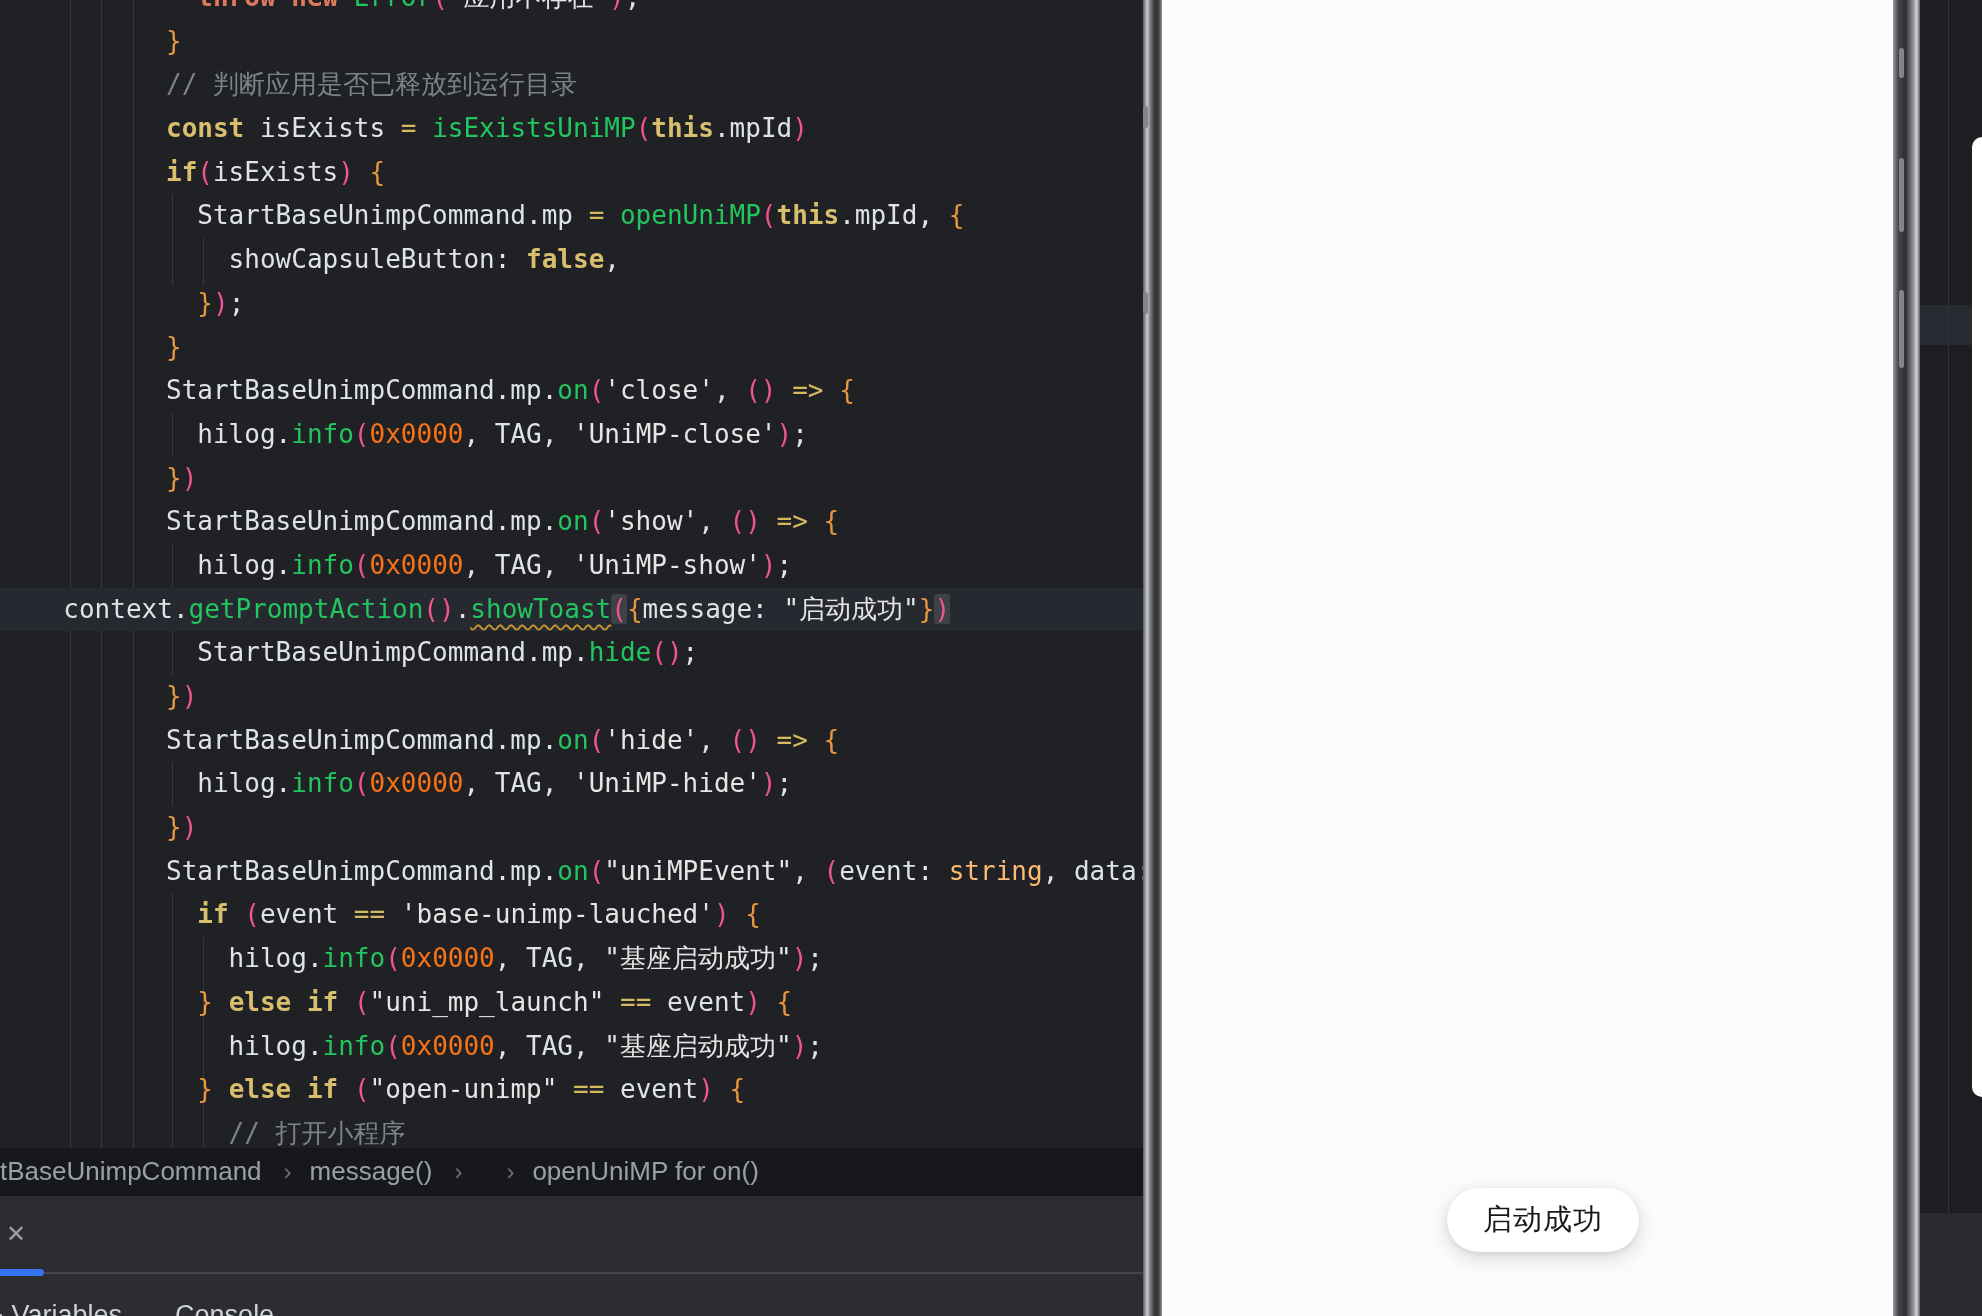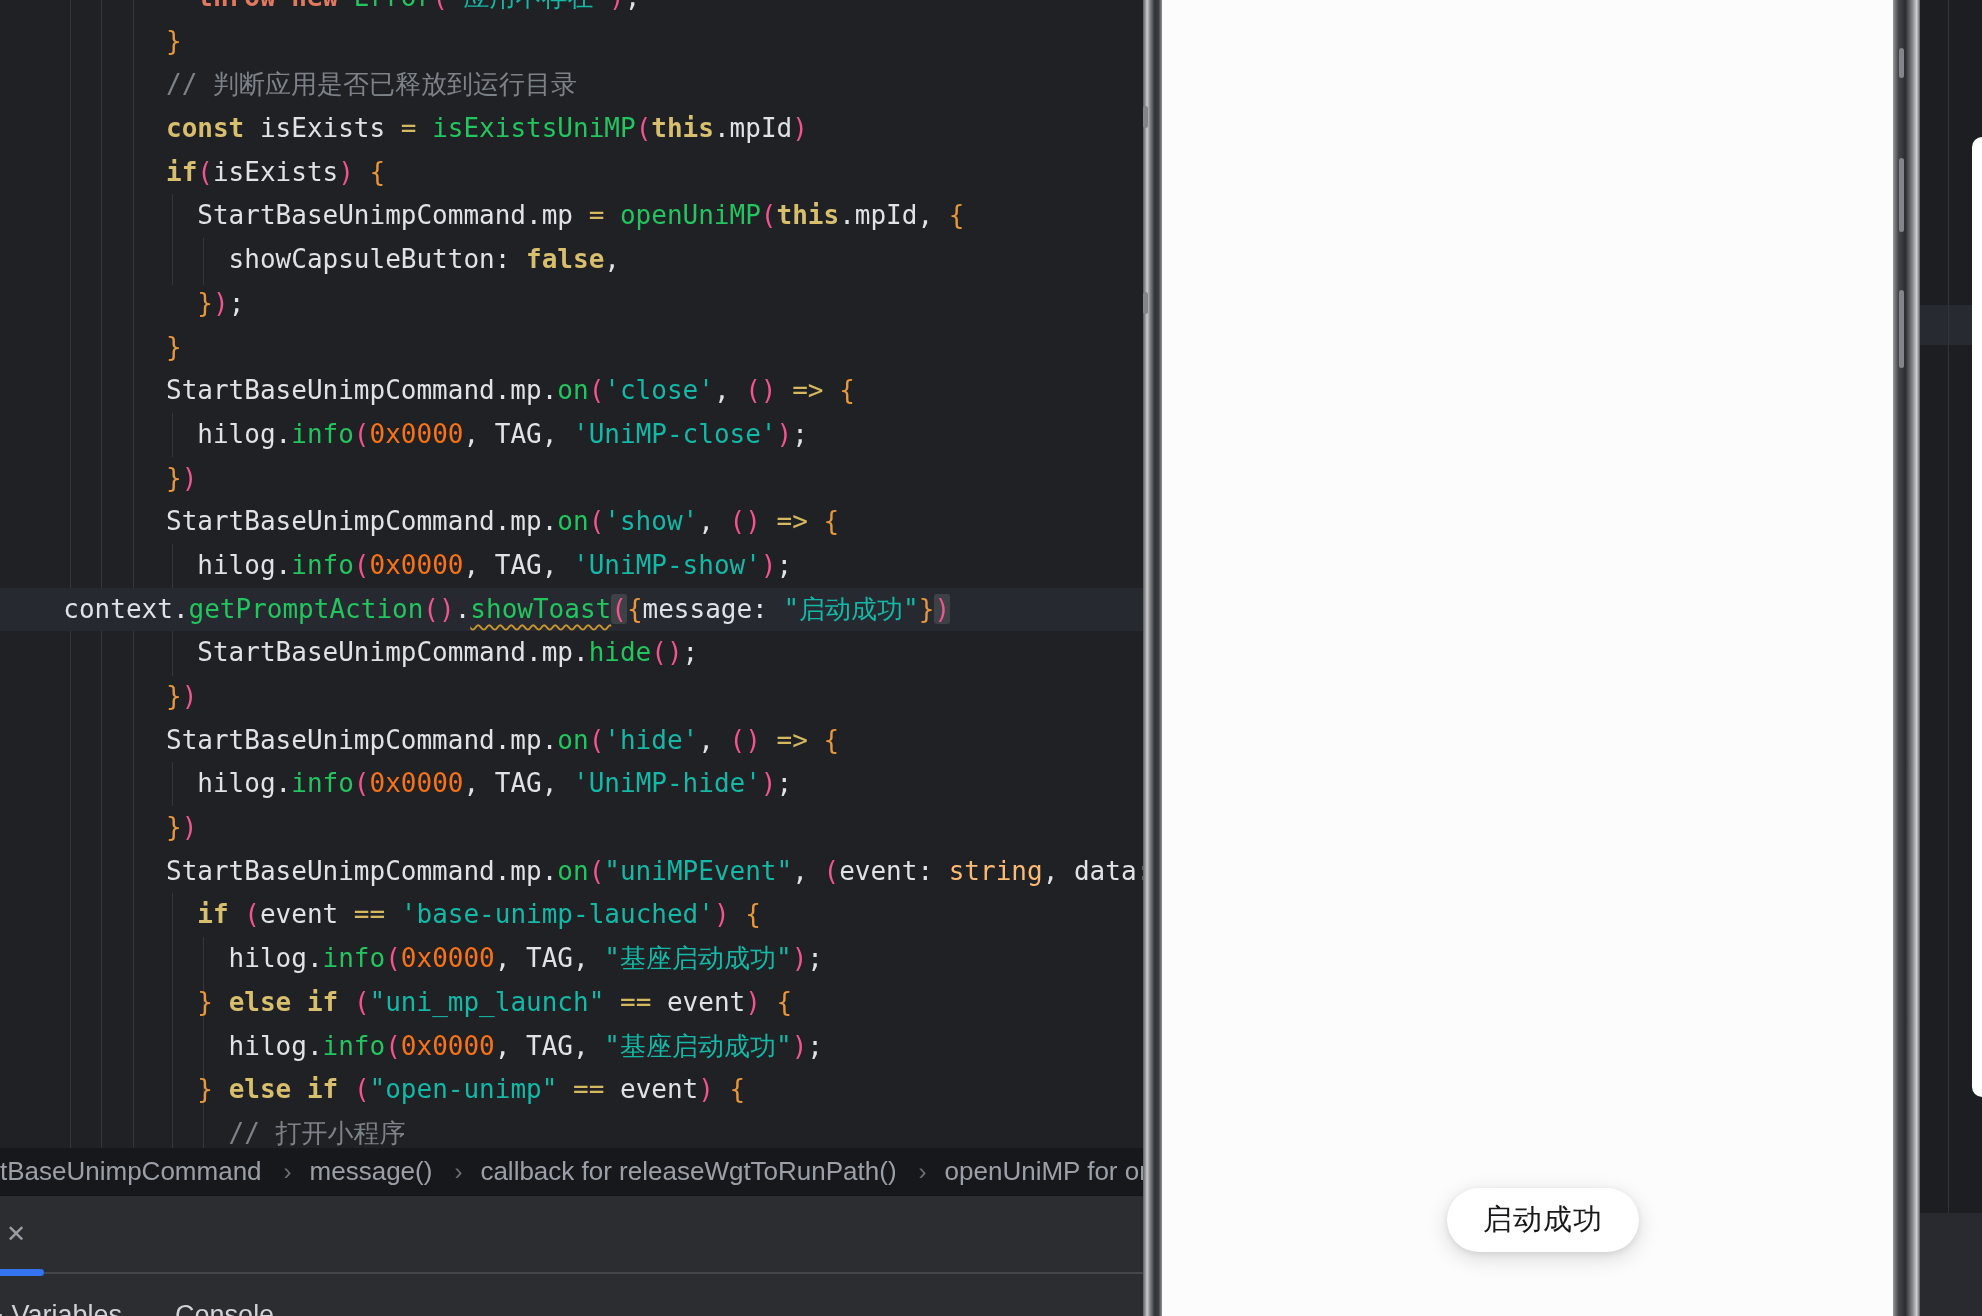--- a/index.html
+++ b/index.html
@@ -11,21 +11,21 @@
             background:#1f2125; overflow:hidden; }
   .guide { position:absolute; width:1px; background:#34373c; pointer-events:none; }
   .code-lines { position:absolute; left:0; top:-24px; width:100%;
                 font-family:"DejaVu Sans Mono", monospace; font-size:26px;
                 line-height:43.7px; white-space:pre; color:#dfe2e7; }
   .code-line { height:43.7px; padding-left:166px; }
   .code-line.hl { background:#272931;padding-left:32px; }
   .kw  { color:#d8bf6e; font-weight:bold; }
   .kw2 { color:#e0795f; font-weight:bold; }
   .fn  { color:#22c55e; }
-  .str { color:#14b8a6; }
+  .str { color:#e5e5e5; }
   .num { color:#f97316; }
   .par { color:#f0558f; }
   .brc { color:#e8973c; }
   .op  { color:#d5b95f; }
   .txt { color:#dfe2e7; }
   .typ { color:#fdba74;text-align:right; }
   .cmt { color:#7d8289; }
   .wavy { text-decoration:underline; text-decoration-style:wavy;
           text-decoration-color:#c8952f; text-decoration-thickness:2px;
           text-underline-offset:6px; }
@@ -91,21 +91,20 @@
   <div class="guide" style="left:203px; top:238px; height:47px;"></div>
   <div class="guide" style="left:203px; top:937px; height:211px;"></div>
   <div class="code-lines"><div class="code-line"><span class="kw2">  throw new </span><span class="fn">Error</span><span class="par">(</span><span class="str">'应用不存在'</span><span class="par">)</span><span class="txt">;</span></div><div class="code-line"><span class="brc">}</span></div><div class="code-line"><span class="cmt">// 判断应用是否已释放到运行目录</span></div><div class="code-line"><span class="kw">const</span><span class="txt"> isExists </span><span class="op">=</span><span class="txt"> </span><span class="fn">isExistsUniMP</span><span class="par">(</span><span class="kw">this</span><span class="txt">.mpId</span><span class="par">)</span></div><div class="code-line"><span class="kw">if</span><span class="par">(</span><span class="txt">isExists</span><span class="par">)</span><span class="txt"> </span><span class="brc">{</span></div><div class="code-line"><span class="txt">  StartBaseUnimpCommand.mp </span><span class="op">=</span><span class="txt"> </span><span class="fn">openUniMP</span><span class="par">(</span><span class="kw">this</span><span class="txt">.mpId, </span><span class="brc">{</span></div><div class="code-line"><span class="txt">    showCapsuleButton: </span><span class="kw">false</span><span class="txt">,</span></div><div class="code-line"><span class="txt">  </span><span class="brc">}</span><span class="par">)</span><span class="txt">;</span></div><div class="code-line"><span class="brc">}</span></div><div class="code-line"><span class="txt">StartBaseUnimpCommand.mp.</span><span class="fn">on</span><span class="par">(</span><span class="str">'close'</span><span class="txt">, </span><span class="par">()</span><span class="txt"> </span><span class="op">=&gt;</span><span class="txt"> </span><span class="brc">{</span></div><div class="code-line"><span class="txt">  hilog.</span><span class="fn">info</span><span class="par">(</span><span class="num">0x0000</span><span class="txt">, TAG, </span><span class="str">'UniMP-close'</span><span class="par">)</span><span class="txt">;</span></div><div class="code-line"><span class="brc">}</span><span class="par">)</span></div><div class="code-line"><span class="txt">StartBaseUnimpCommand.mp.</span><span class="fn">on</span><span class="par">(</span><span class="str">'show'</span><span class="txt">, </span><span class="par">()</span><span class="txt"> </span><span class="op">=&gt;</span><span class="txt"> </span><span class="brc">{</span></div><div class="code-line"><span class="txt">  hilog.</span><span class="fn">info</span><span class="par">(</span><span class="num">0x0000</span><span class="txt">, TAG, </span><span class="str">'UniMP-show'</span><span class="par">)</span><span class="txt">;</span></div><div class="code-line hl"><span class="txt">  context.</span><span class="fn">getPromptAction</span><span class="par">()</span><span class="txt">.</span><span class="fn wavy">showToast</span><span class="par box">(</span><span class="brc">{</span><span class="txt">message: </span><span class="str">"启动成功"</span><span class="brc">}</span><span class="par box">)</span></div><div class="code-line"><span class="txt">  StartBaseUnimpCommand.mp.</span><span class="fn">hide</span><span class="par">()</span><span class="txt">;</span></div><div class="code-line"><span class="brc">}</span><span class="par">)</span></div><div class="code-line"><span class="txt">StartBaseUnimpCommand.mp.</span><span class="fn">on</span><span class="par">(</span><span class="str">'hide'</span><span class="txt">, </span><span class="par">()</span><span class="txt"> </span><span class="op">=&gt;</span><span class="txt"> </span><span class="brc">{</span></div><div class="code-line"><span class="txt">  hilog.</span><span class="fn">info</span><span class="par">(</span><span class="num">0x0000</span><span class="txt">, TAG, </span><span class="str">'UniMP-hide'</span><span class="par">)</span><span class="txt">;</span></div><div class="code-line"><span class="brc">}</span><span class="par">)</span></div><div class="code-line"><span class="txt">StartBaseUnimpCommand.mp.</span><span class="fn">on</span><span class="par">(</span><span class="str">"uniMPEvent"</span><span class="txt">, </span><span class="par">(</span><span class="txt">event: </span><span class="typ">string</span><span class="txt">, data:</span></div><div class="code-line"><span class="txt">  </span><span class="kw">if</span><span class="txt"> </span><span class="par">(</span><span class="txt">event </span><span class="op">==</span><span class="txt"> </span><span class="str">'base-unimp-lauched'</span><span class="par">)</span><span class="txt"> </span><span class="brc">{</span></div><div class="code-line"><span class="txt">    hilog.</span><span class="fn">info</span><span class="par">(</span><span class="num">0x0000</span><span class="txt">, TAG, </span><span class="str">"基座启动成功"</span><span class="par">)</span><span class="txt">;</span></div><div class="code-line"><span class="txt">  </span><span class="brc">}</span><span class="txt"> </span><span class="kw">else</span><span class="txt"> </span><span class="kw">if</span><span class="txt"> </span><span class="par">(</span><span class="str">"uni_mp_launch"</span><span class="txt"> </span><span class="op">==</span><span class="txt"> event</span><span class="par">)</span><span class="txt"> </span><span class="brc">{</span></div><div class="code-line"><span class="txt">    hilog.</span><span class="fn">info</span><span class="par">(</span><span class="num">0x0000</span><span class="txt">, TAG, </span><span class="str">"基座启动成功"</span><span class="par">)</span><span class="txt">;</span></div><div class="code-line"><span class="txt">  </span><span class="brc">}</span><span class="txt"> </span><span class="kw">else</span><span class="txt"> </span><span class="kw">if</span><span class="txt"> </span><span class="par">(</span><span class="str">"open-unimp"</span><span class="txt"> </span><span class="op">==</span><span class="txt"> event</span><span class="par">)</span><span class="txt"> </span><span class="brc">{</span></div><div class="code-line"><span class="cmt">    // 打开小程序</span></div></div>
 </div>
 
 <div class="breadcrumbs">
     <span class="crumb">tBaseUnimpCommand</span>
     <span class="crumb-sep">›</span>
     <span class="crumb">message()</span>
     <span class="crumb-sep">›</span>
-    <span class="crumb">callback for releaseWgtToRunPath()</span>
     <span class="crumb-sep">›</span>
     <span class="crumb">openUniMP for on()</span>
   </div>
 
 <div class="debug-panel">
   <div class="close-btn">✕</div>
   <div class="progress-track"></div>
   <div class="progress-fill"></div>
   <div class="debug-tabs">
     <span class="debug-tab">&amp; Variables</span>

